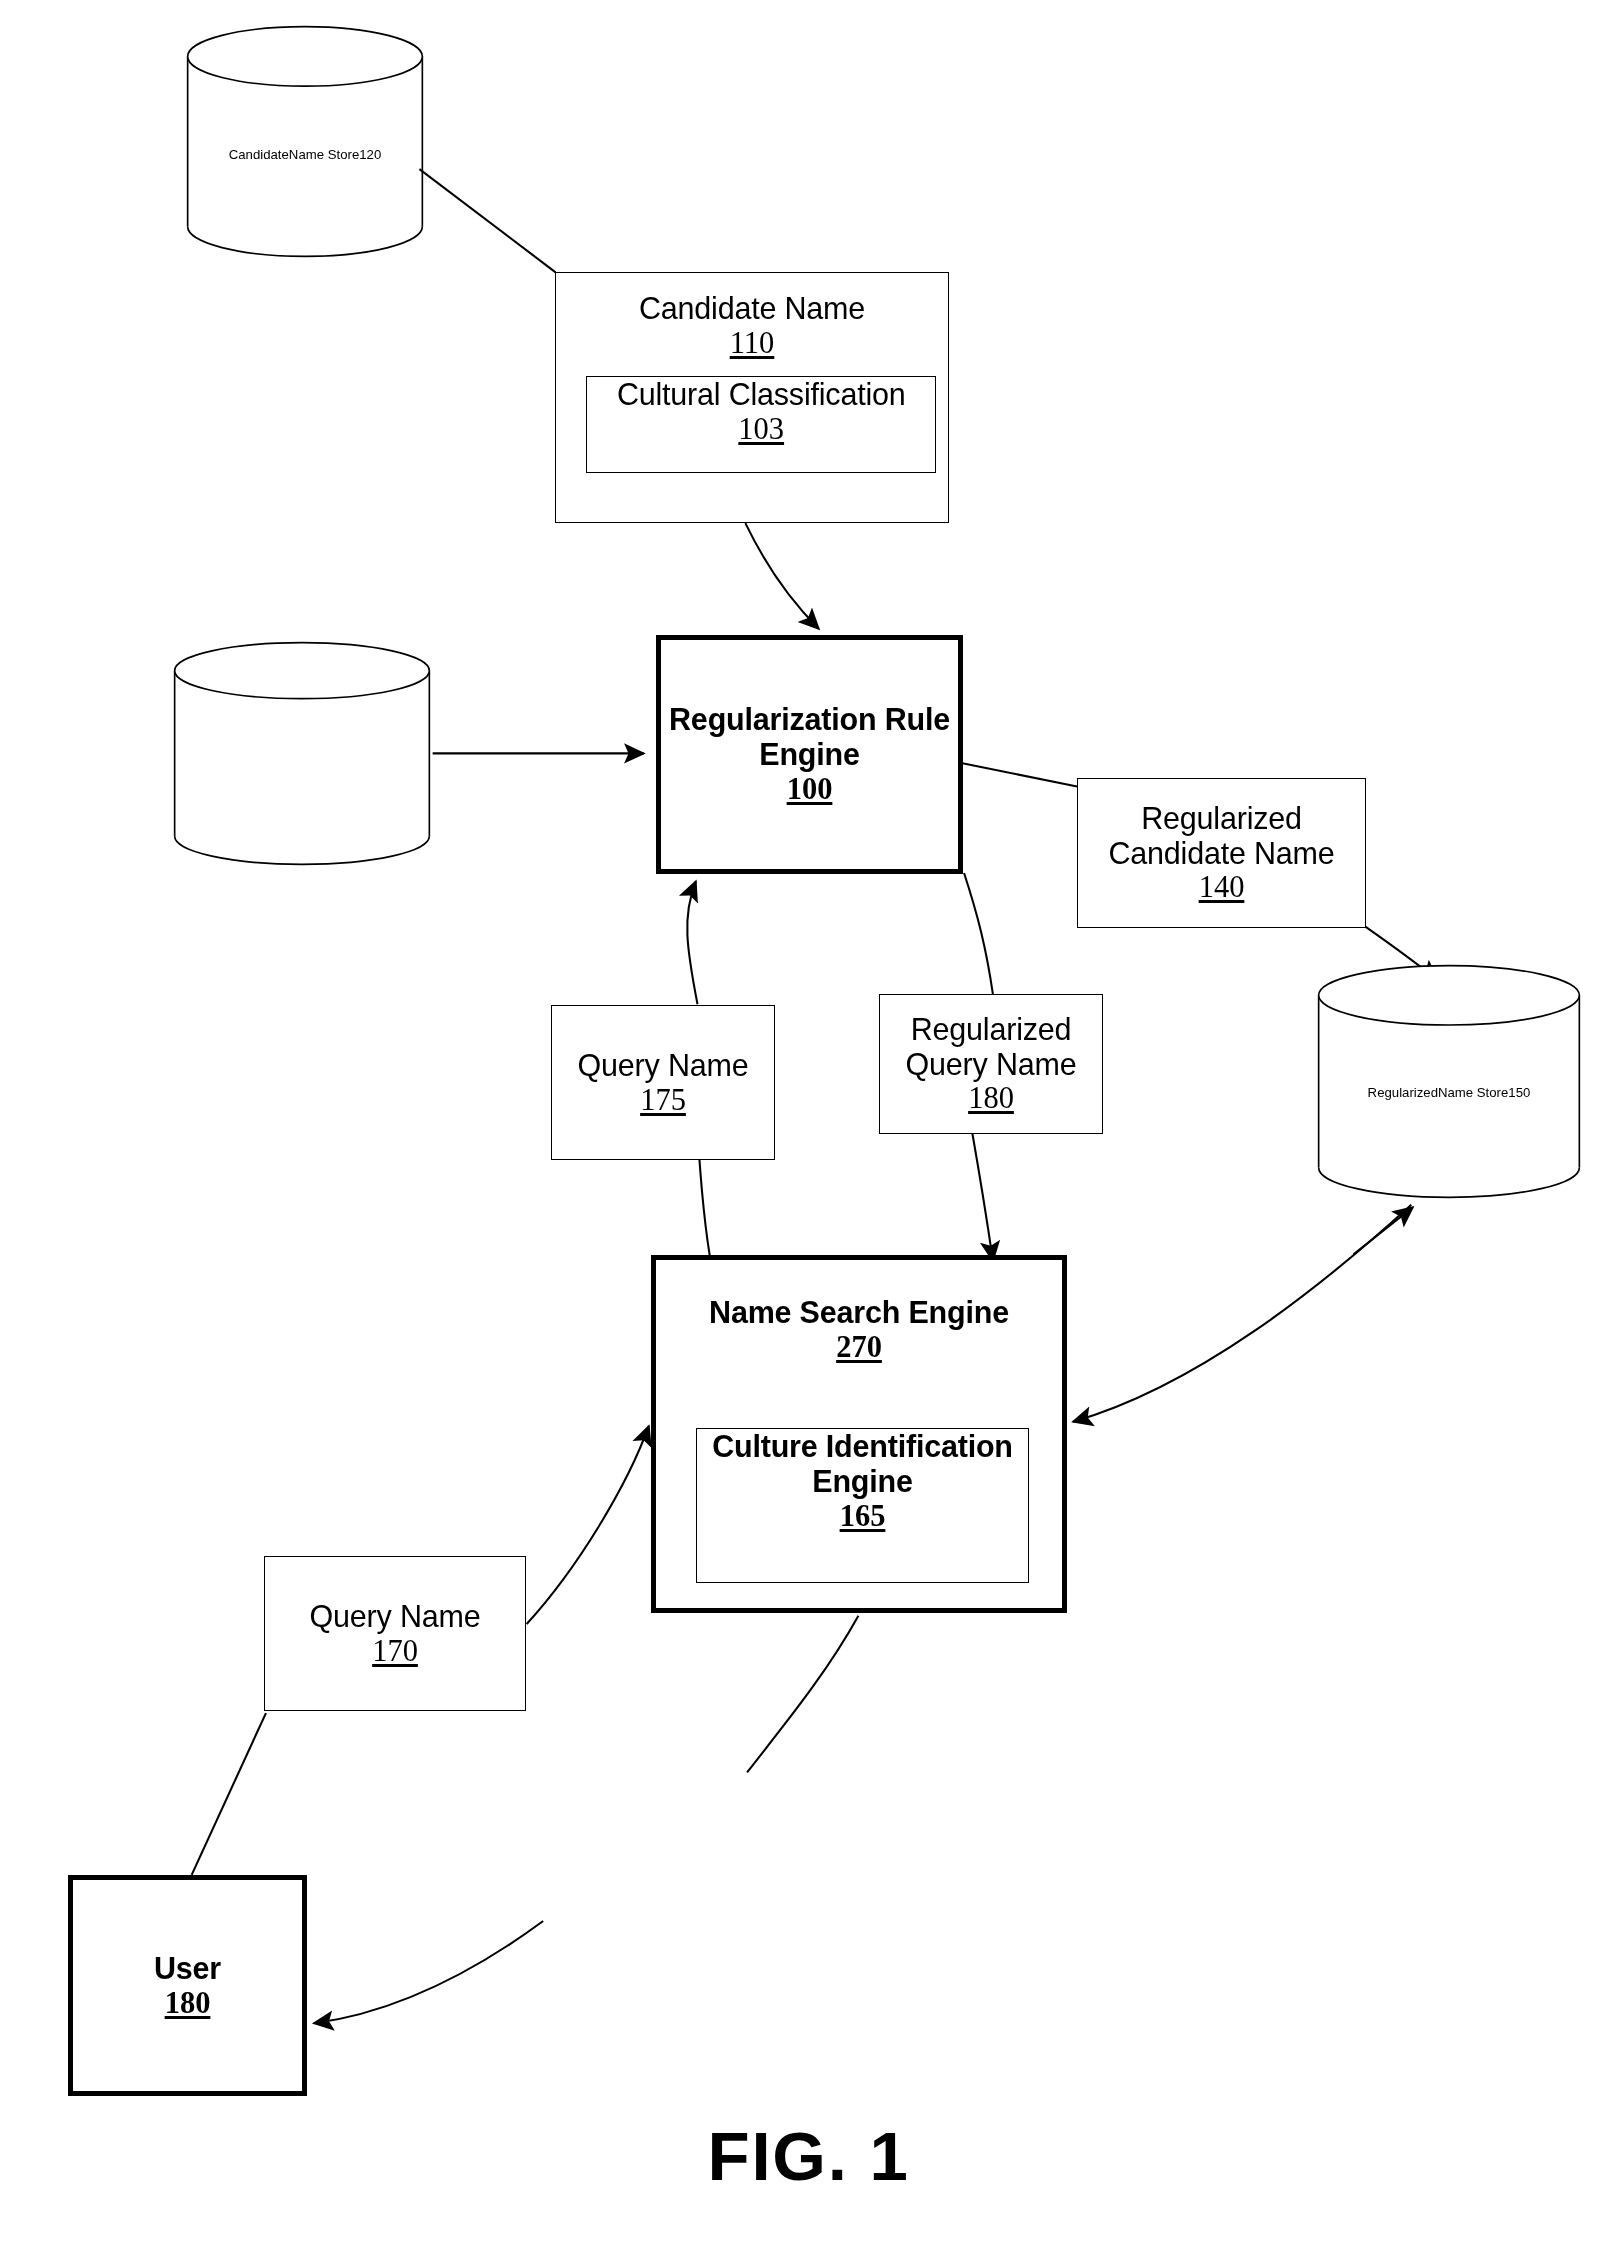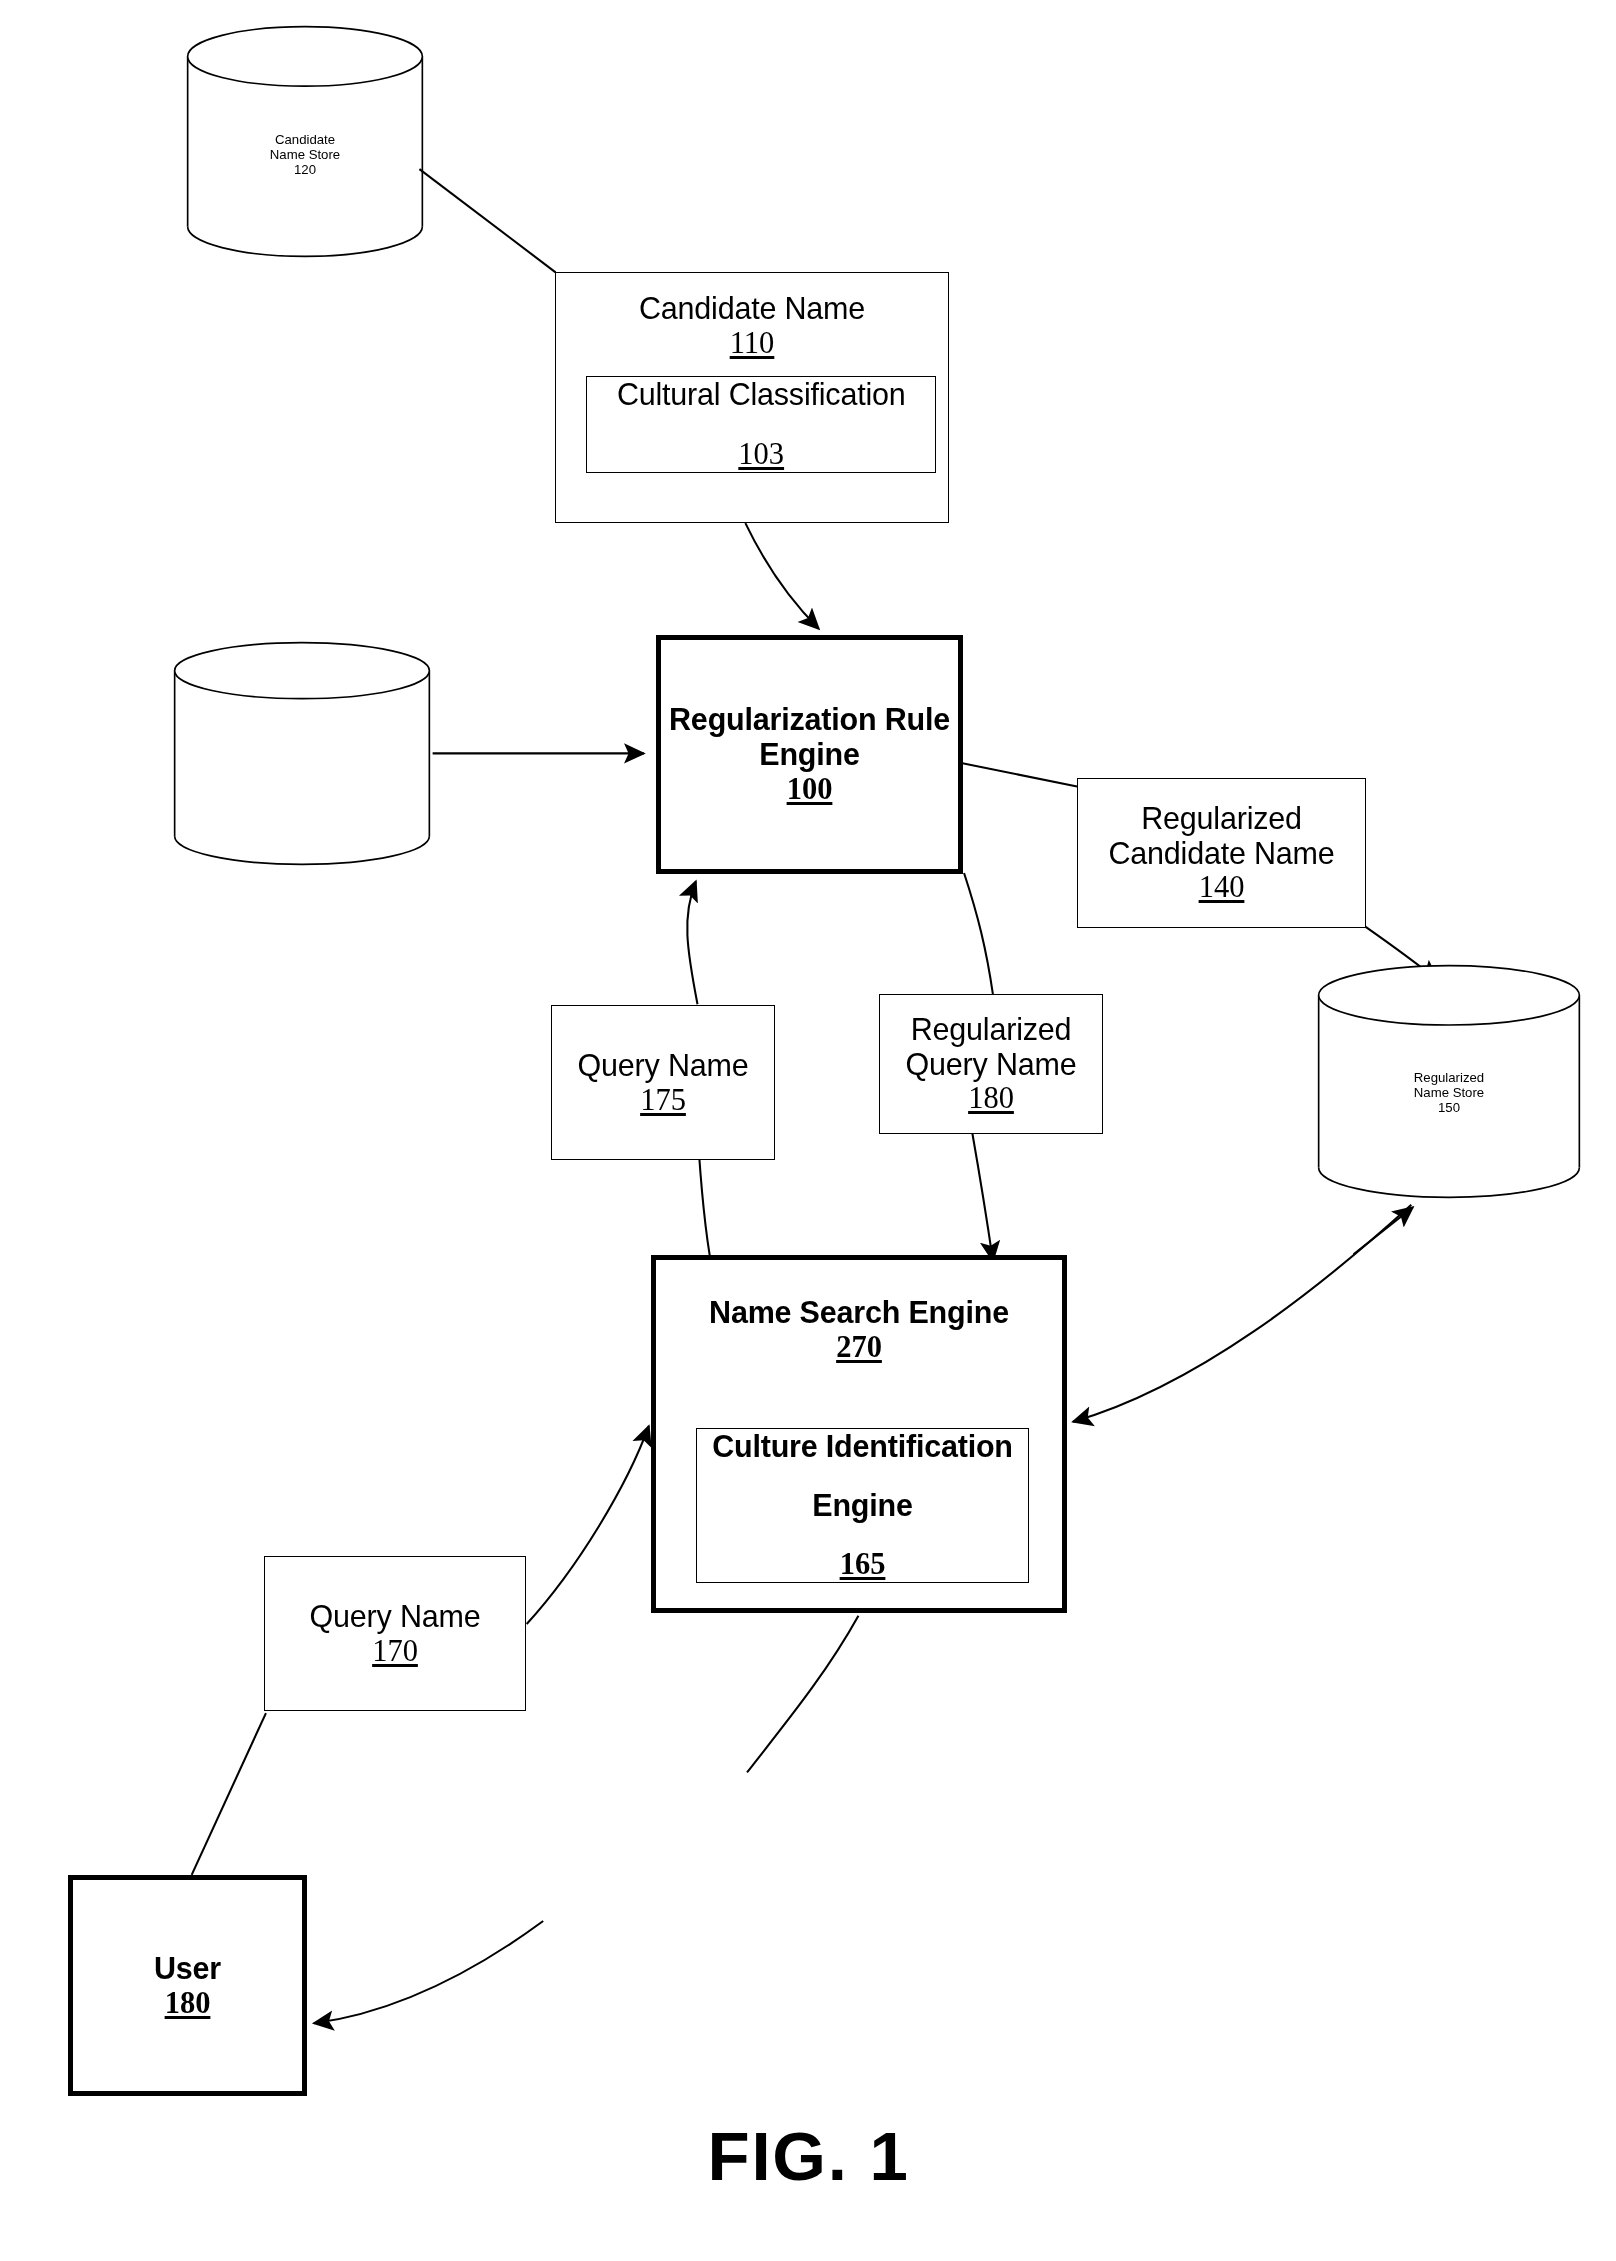--- a/index.html
+++ b/index.html
@@ -70,33 +70,33 @@
     left: 0;
     top: 0;
     width: 100%;
     height: 100%;
   }
   .cyl .cyl-text {
     position: absolute;
     left: 0;
     right: 0;
     display: flex;
-    flex-direction: column;
+    flex-direction: row;
     align-items: center;
     justify-content: center;
     text-align: center;
   }
   .inner-box {
     position: absolute;
     box-sizing: border-box;
     border: 1.7px solid #000000;
     display: flex;
     flex-direction: column;
     align-items: center;
-    justify-content: space-between;
+    justify-content: flex-start;
     text-align: center;
     background: #ffffff;
   }
   #fig-caption {
     position: absolute;
     left: 0;
     right: 0;
     top: 2117px;
     text-align: center;
     font-size: 69px;

